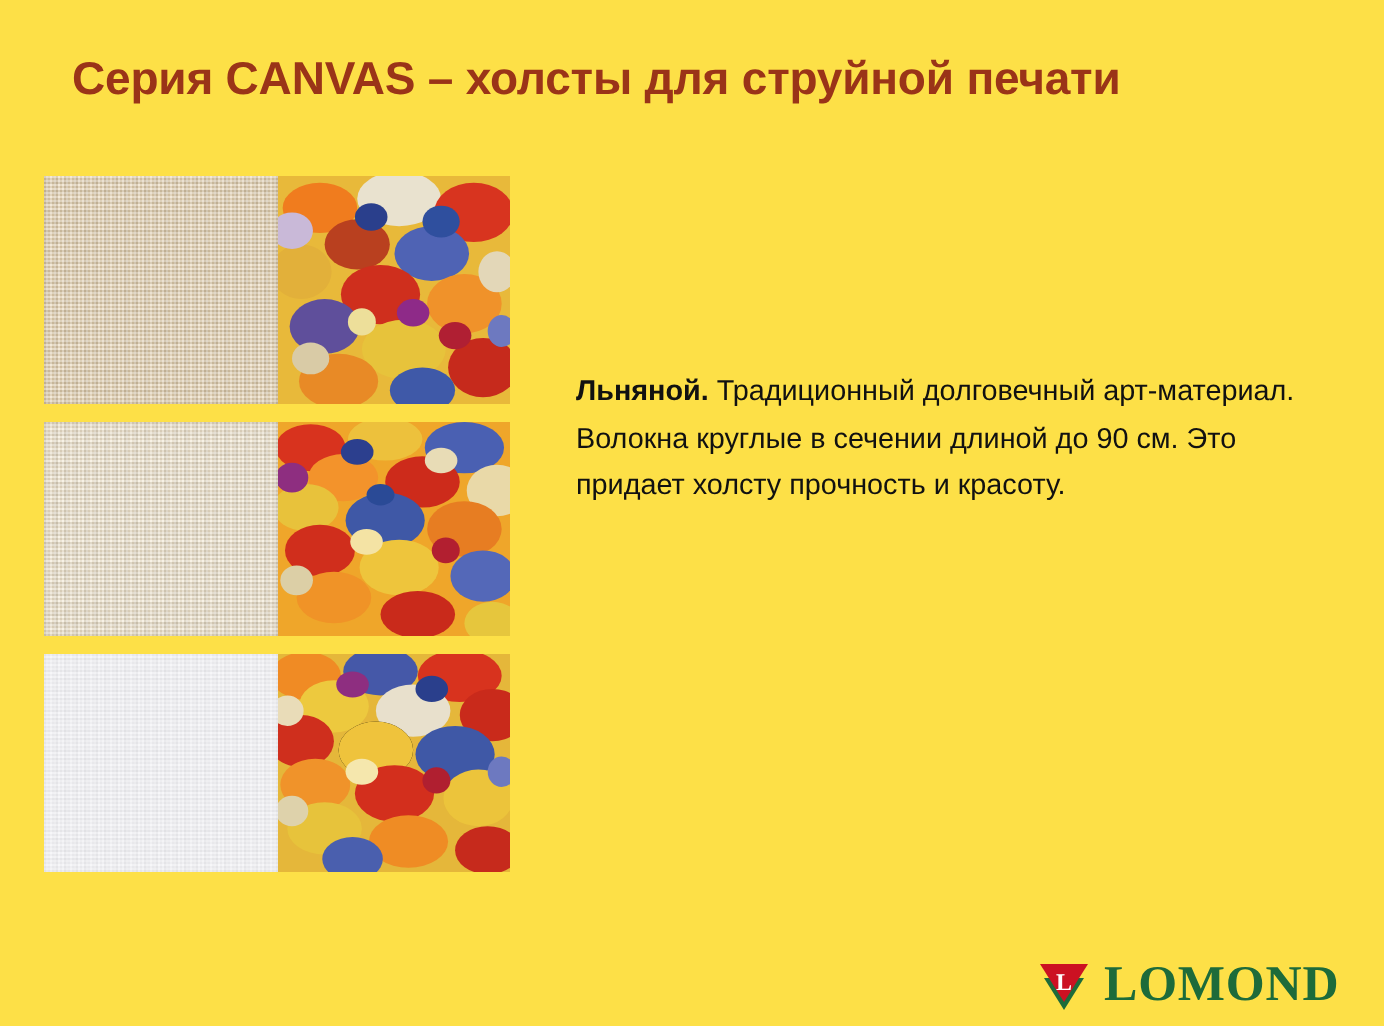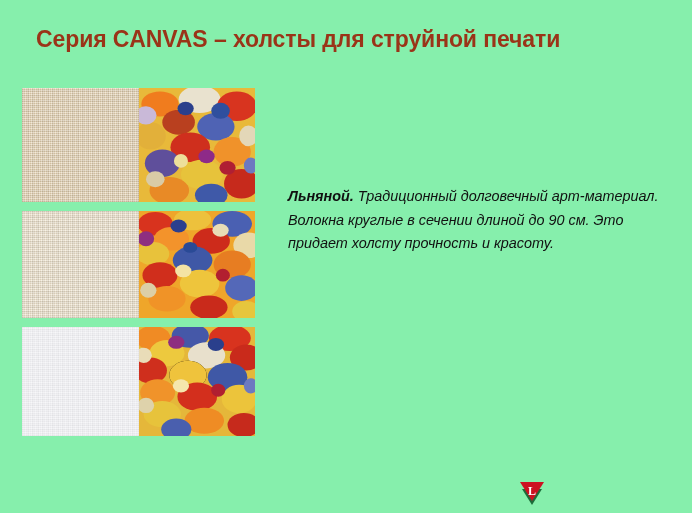--- a/index.html
+++ b/index.html
@@ -12,21 +12,21 @@
     height: 513px;
     position: relative;
     overflow: hidden;
     font-family: "Liberation Sans", sans-serif;
     -webkit-font-smoothing: antialiased;
   }
 
   .slide {
     position: absolute;
     inset: 0;
-    background: #86efac;
+    background: #fde047;
   }
 
   
   .slide-title {
     position: absolute;
     left: 36px;
     top: 26px;
     width: 624px;
     font-size: 23px;
     font-weight: bold;
@@ -35,21 +35,21 @@
     white-space: nowrap;
     line-height: 1.15;
   }
 
   
   .row {
     position: absolute;
     left: 0;
     width: 692px;
   }
-  .row-1 { top: 88px;  height: 114px; font-style: italic; }
+  .row-1 { top: 88px;  height: 114px; }
   .row-2 { top: 211px; height: 107px; }
   .row-3 { top: 327px; height: 109px; }
 
   .sample {
     position: absolute;
     left: 22px;
     top: 0;
     width: 233px;
     height: 100%;
     display: flex;
@@ -246,15 +246,16 @@
   </div>
 
   <div class="logo">
     <span class="logo-mark">
       <svg viewBox="0 0 26 26" aria-hidden="true">
         <polygon points="13,26 3,10 23,10" fill="#1d6b3a"></polygon>
         <polygon points="1,3 25,3 13,22" fill="#cc1122"></polygon>
         <text x="13" y="16" text-anchor="middle" font-family="Liberation Serif, serif" font-size="12" font-weight="bold" fill="#ffffff">L</text>
       </svg>
     </span>
+    <span class="logo-text">LOMOND</span>
   </div>
 
 </div>
 
 </body></html>

